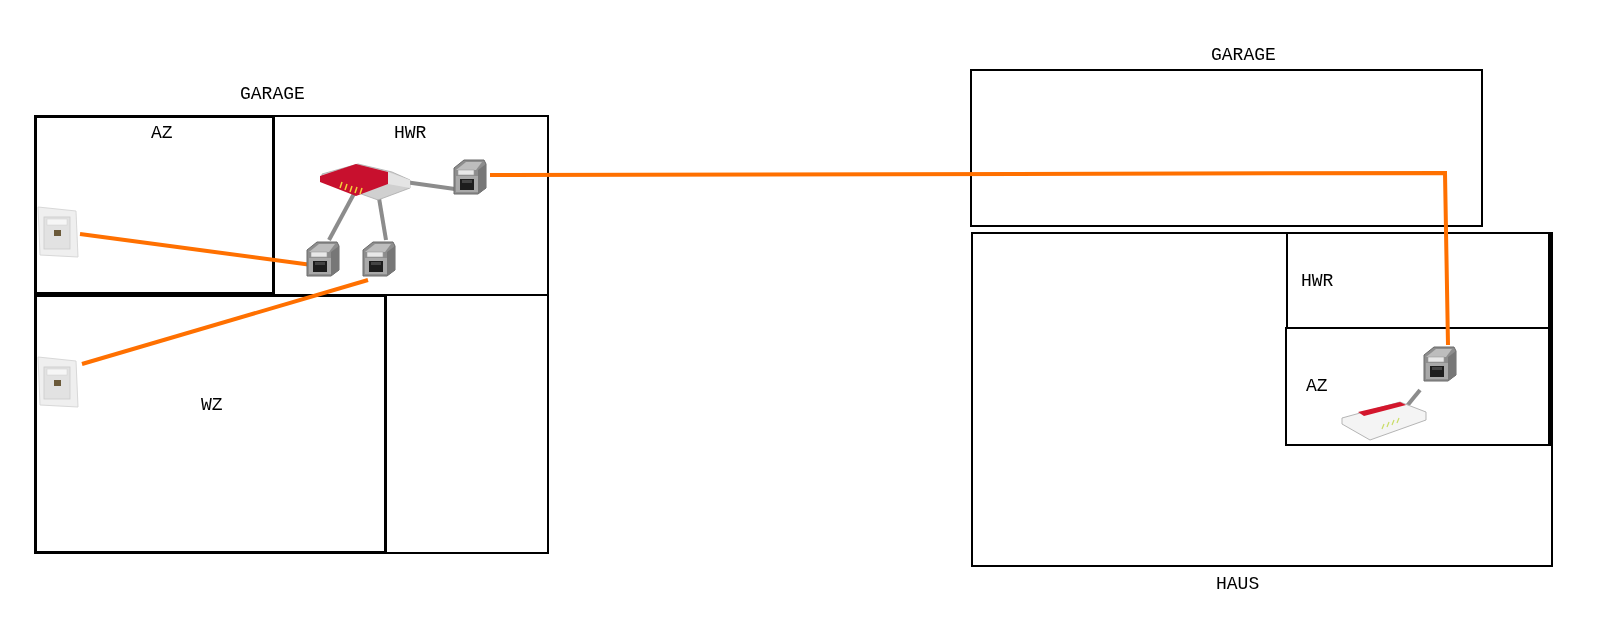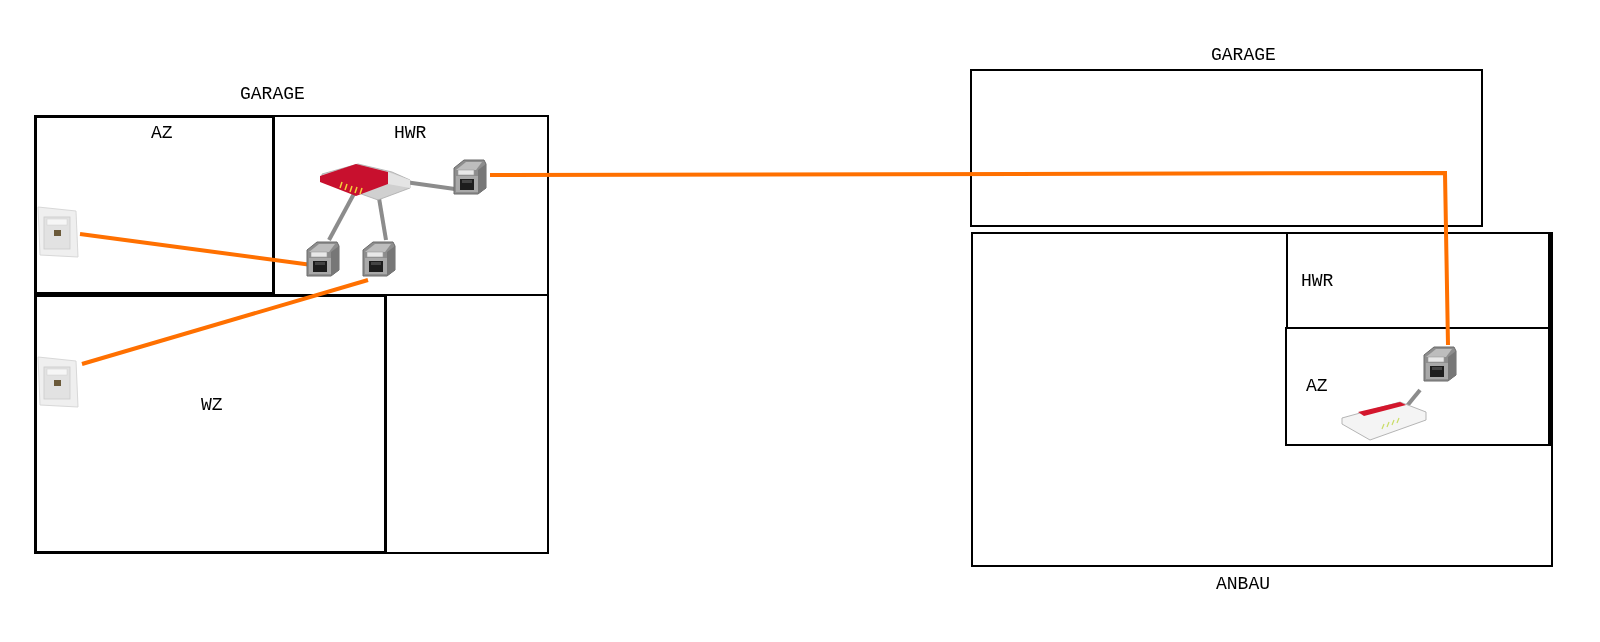--- a/index.html
+++ b/index.html
@@ -25,21 +25,21 @@
 <div class="box" style="left:1285px;top:327px;width:266px;height:119px;"></div>
 <div class="box" style="left:1548px;top:232px;width:5px;height:214px;border:none;background:#000;"></div>
 
 <div class="lbl" style="left:240px;top:85px;">GARAGE</div>
 <div class="lbl" style="left:151px;top:124px;">AZ</div>
 <div class="lbl" style="left:394px;top:124px;">HWR</div>
 <div class="lbl" style="left:201px;top:396px;">WZ</div>
 <div class="lbl" style="left:1211px;top:46px;">GARAGE</div>
 <div class="lbl" style="left:1301px;top:272px;">HWR</div>
 <div class="lbl" style="left:1306px;top:377px;">AZ</div>
-<div class="lbl" style="left:1216px;top:575px;">ANBAU</div>
+<div class="lbl" style="left:1216px;top:575px;">HAUS</div>
 
 <svg class="layer" width="1600" height="642">
   <defs>
     <g id="keystone">
       <path d="M2,10 L12,2 L32,2 L34,6 L34,30 L26,36 L2,36 Z" fill="#8d8d8d" stroke="#6a6a6a" stroke-width="1"></path>
       <path d="M4,12 L14,4 L30,4 L24,12 Z" fill="#bdbdbd"></path>
       <rect x="6" y="12" width="16" height="5" fill="#e8e8e8" stroke="#999" stroke-width="0.6"></rect>
       <rect x="4" y="18" width="22" height="16" fill="#a9a9a9"></rect>
       <rect x="8" y="21" width="14" height="11" fill="#1d1d1d"></rect>
       <rect x="10" y="22" width="10" height="3" fill="#444"></rect>

